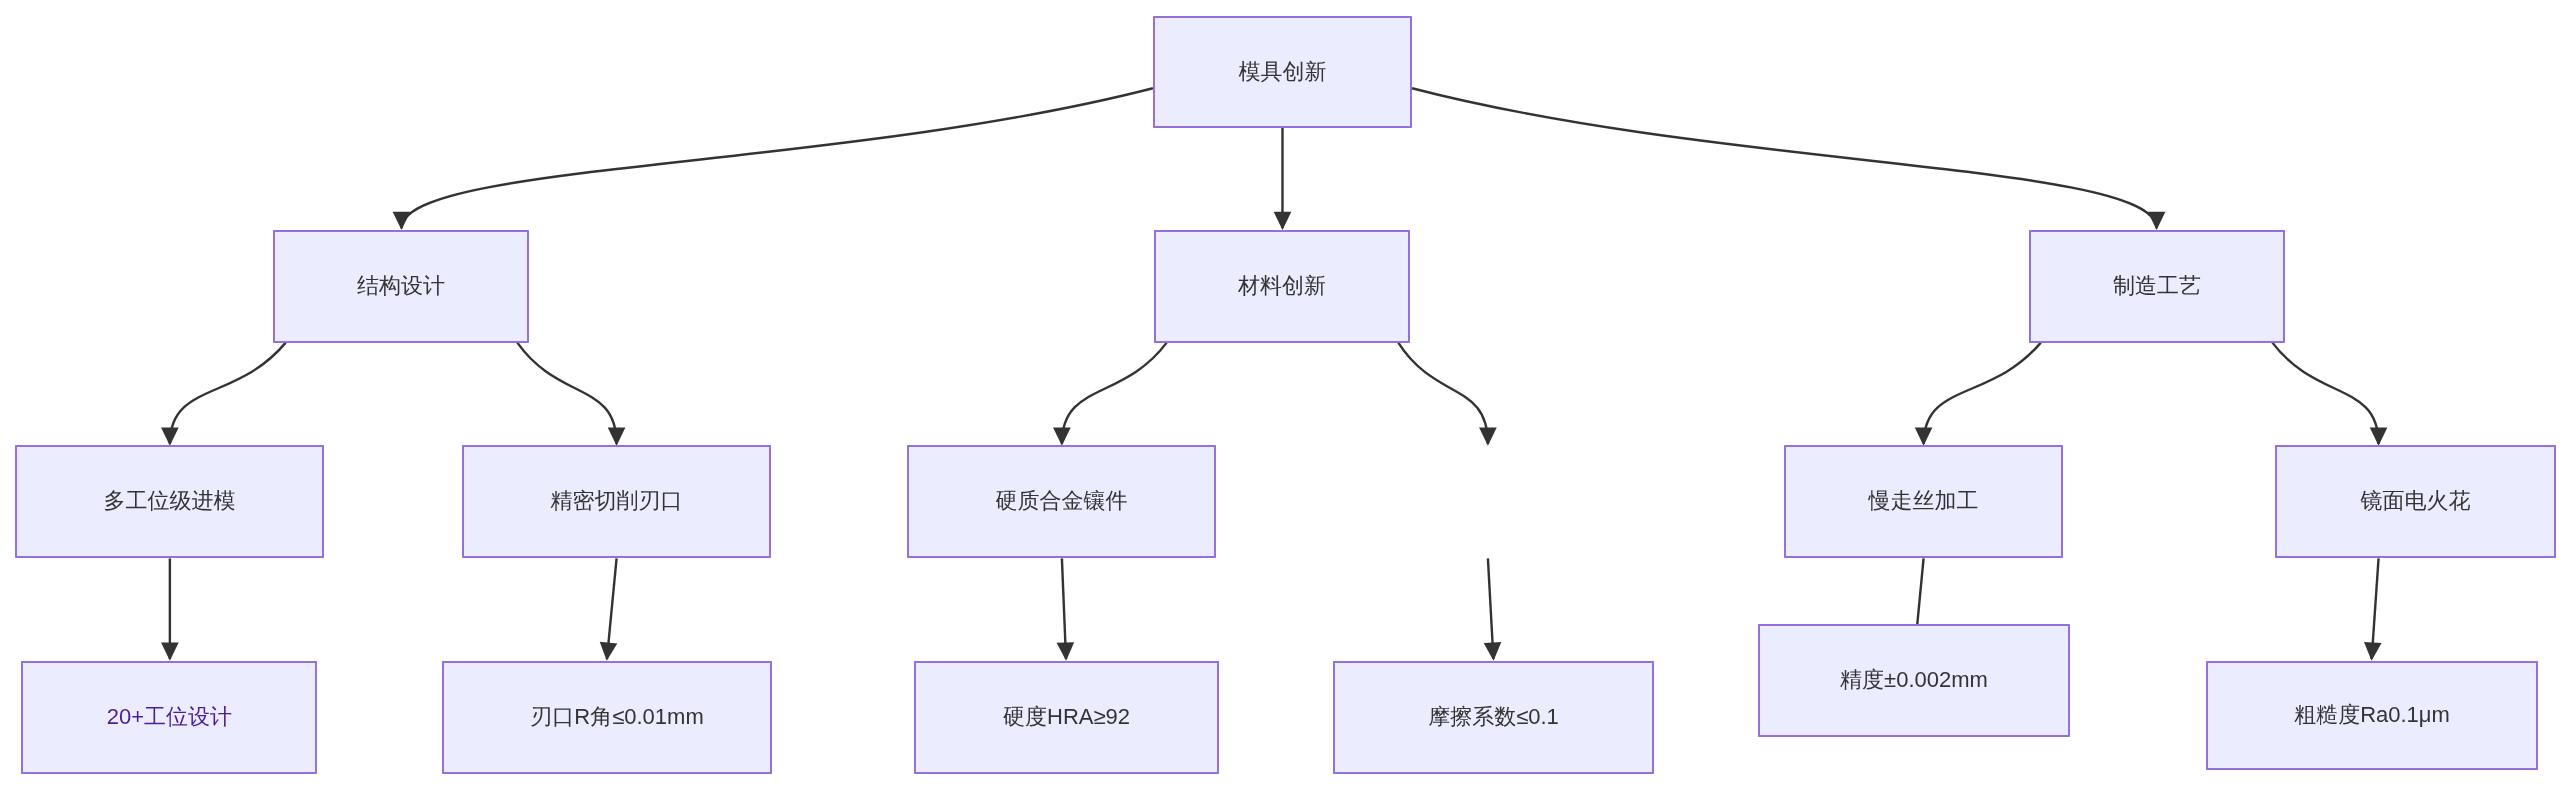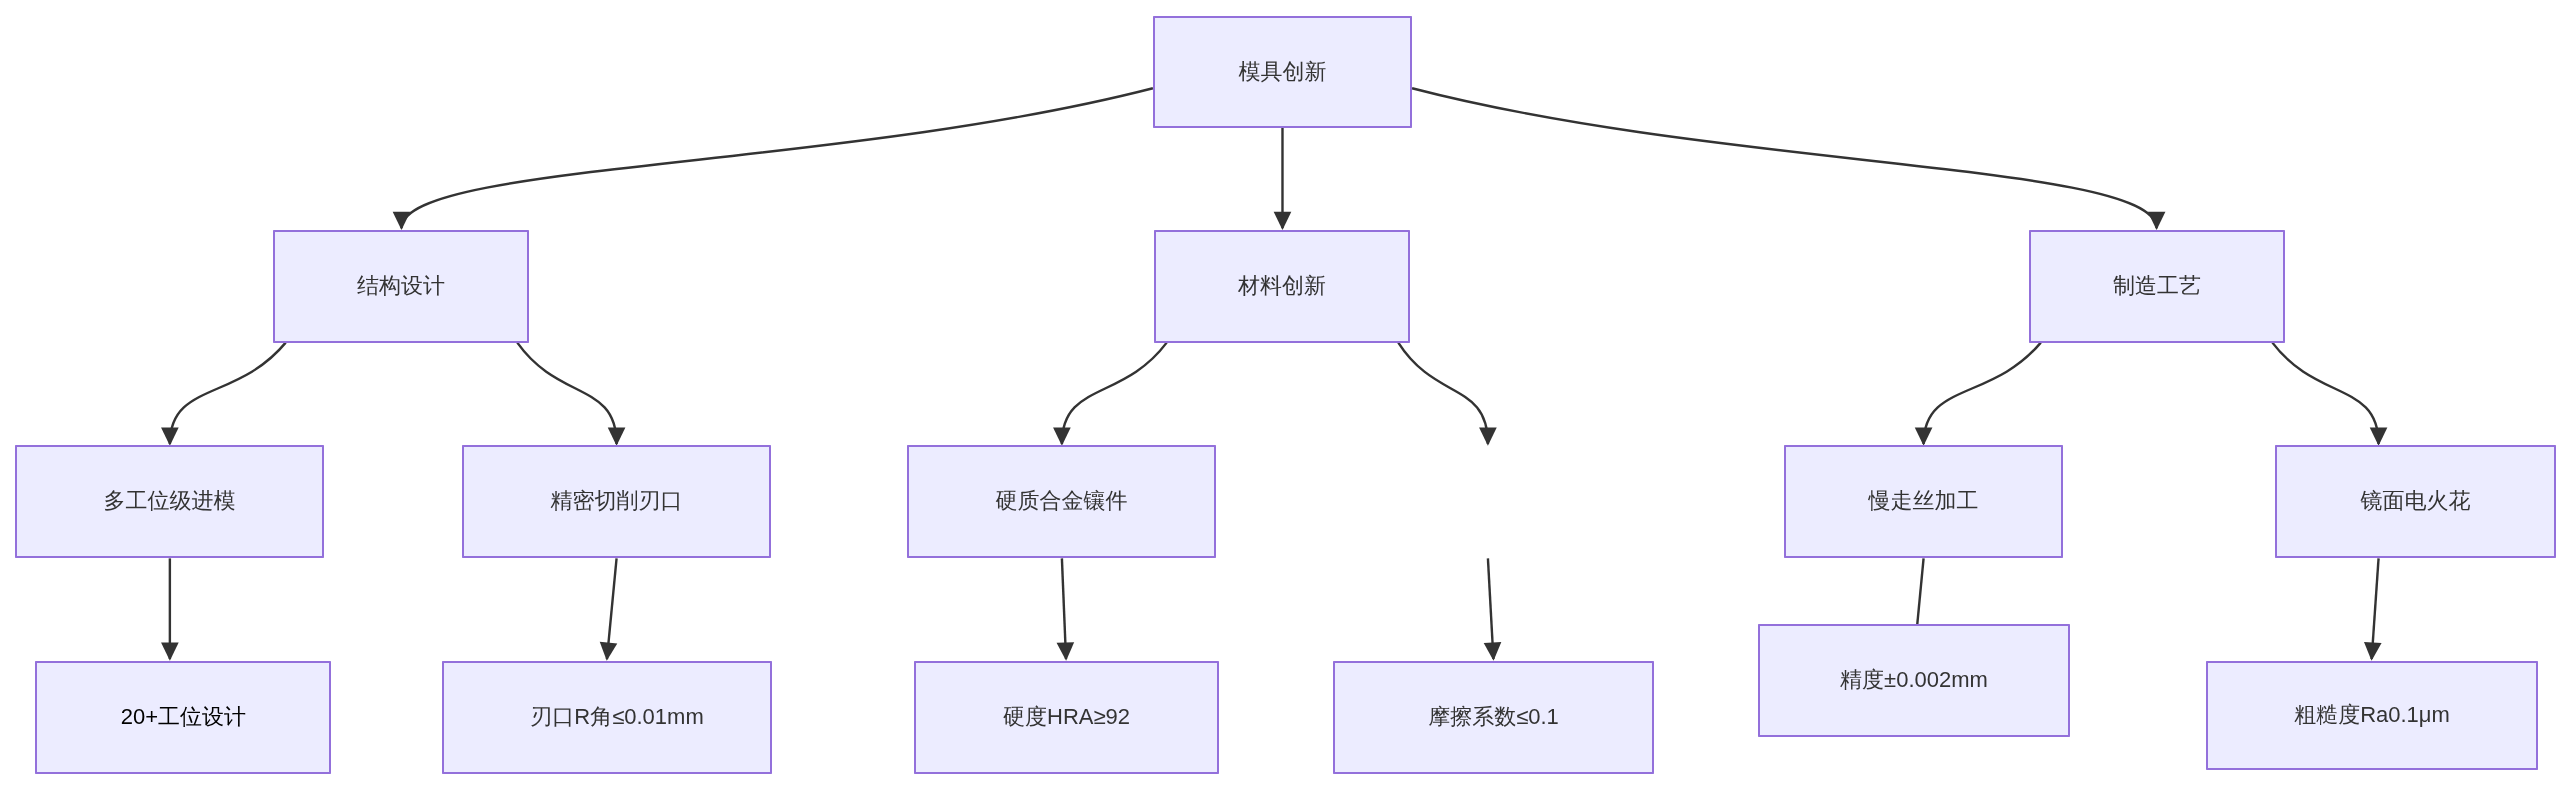--- a/index.html
+++ b/index.html
@@ -98,21 +98,21 @@
       </div>
       <div class="node" style="left: 907px; top: 445px; width: 309px; height: 113px; background: rgb(236, 236, 255); border-color: rgb(147, 112, 219); color: rgb(51, 51, 51); justify-content: center;">
         <span class="node-label">硬质合金镶件</span>
       </div>
       <div class="node" style="left: 1784px; top: 445px; width: 279px; height: 113px; background: rgb(236, 236, 255); border-color: rgb(147, 112, 219); color: rgb(51, 51, 51);">
         <span class="node-label">慢走丝加工</span>
       </div>
       <div class="node" style="left: 2238px; top: 445px; width: 281px; height: 113px; background: rgb(236, 236, 255); border-color: rgb(147, 112, 219); color: rgb(51, 51, 51); margin-left: 37px;">
         <span class="node-label">镜面电火花</span>
       </div>
-      <div class="node" style="left: 21.4px; top: 661px; width: 296px; height: 113px; background: rgb(236, 236, 255); border-color: rgb(147, 112, 219); color: #000000; margin-left: 14px;">
+      <div class="node" style="left: 21.4px; top: 661px; width: 296px; height: 113px; background: rgb(236, 236, 255); border-color: rgb(147, 112, 219); color: #4c1d95;">
         <span class="node-label">20+工位设计</span>
       </div>
       <div class="node" style="left: 442px; top: 661px; width: 330px; height: 113px; background: rgb(236, 236, 255); border-color: rgb(147, 112, 219); color: rgb(51, 51, 51); padding-left: 20px;">
         <span class="node-label">刃口R角≤0.01mm</span>
       </div>
       <div class="node" style="left: 914px; top: 661px; width: 305px; height: 113px; background: rgb(236, 236, 255); border-color: rgb(147, 112, 219); color: rgb(51, 51, 51);">
         <span class="node-label">硬度HRA≥92</span>
       </div>
       <div class="node" style="left: 1333px; top: 661px; width: 321px; height: 113px; background: rgb(236, 236, 255); border-color: rgb(147, 112, 219); color: rgb(51, 51, 51);">
         <span class="node-label">摩擦系数≤0.1</span>

